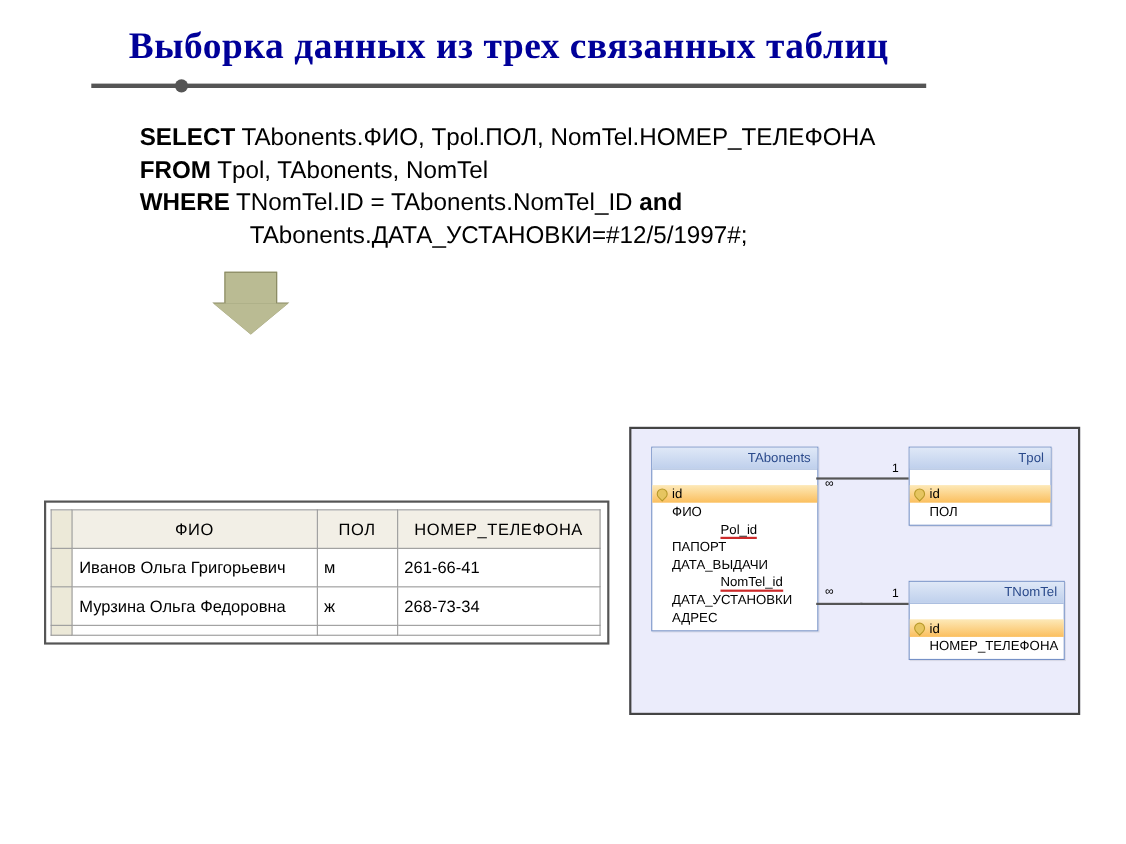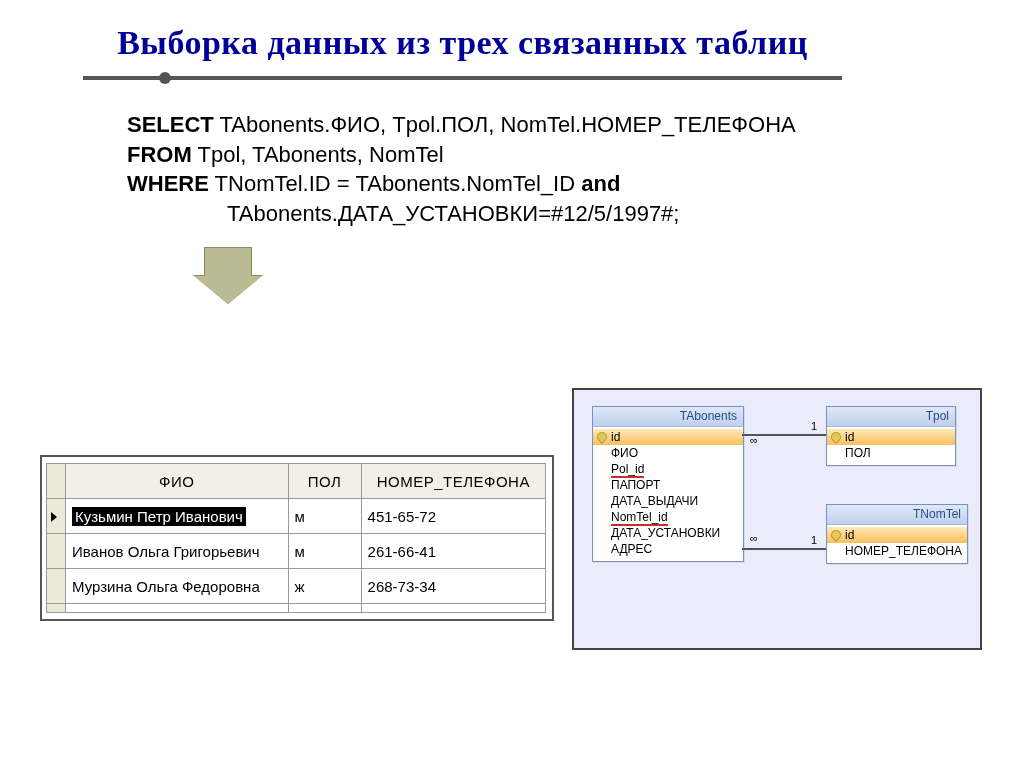--- a/index.html
+++ b/index.html
@@ -181,24 +181,26 @@
     position:absolute;
     left:4px; top:3px;
     width:8px;height:8px;
     background:#e6c560;
     border:1px solid #b89a2a;
     border-radius:50% 50% 50% 0;
     transform:rotate(-45deg);
   }
   .tablewin li.pk{
     background: linear-gradient(#fde9b8,#fbbf5e);
+    margin-top: 12px;
   }
   .underline-red{
     border-bottom:2px solid #cc2b2b;
     padding-bottom:0;
+    margin-left:44px;
   }
 
   
   .conn{
     position:absolute;
     background:#555;
   }
   .conn-label{
     position:absolute;
     font-family: Tahoma, Arial, sans-serif;
@@ -233,26 +235,20 @@
   </div>
 
   <div class="results-outer">
     <table class="results">
       <tbody>
           <tr>
         <th class="rowsel"></th>
         <th>ФИО</th>
         <th style="width:60px">ПОЛ</th>
         <th>НОМЕР_ТЕЛЕФОНА</th>
-      </tr>
-      <tr>
-        <td class="rowsel"><span class="sel-indicator"></span></td>
-        <td><span class="cell-selected">Кузьмин Петр Иванович</span></td>
-        <td>м</td>
-        <td>451-65-72</td>
       </tr>
       <tr>
         <td class="rowsel"></td>
         <td>Иванов Ольга Григорьевич</td>
         <td>м</td>
         <td>261-66-41</td>
       </tr>
       <tr>
         <td class="rowsel"></td>
         <td>Мурзина Ольга Федоровна</td>
@@ -286,21 +282,21 @@
     </div>
 
     <div class="tablewin" style="left:252px; top:16px; width:128px">
       <div class="twtitle">Tpol</div>
       <ul>
         <li class="pk">id</li>
         <li>ПОЛ</li>
       </ul>
     </div>
 
-    <div class="tablewin" style="left:252px; top:114px; width:140px">
+    <div class="tablewin" style="left:252px; top:138px; width:140px">
       <div class="twtitle">TNomTel</div>
       <ul>
         <li class="pk">id</li>
         <li>НОМЕР_ТЕЛЕФОНА</li>
       </ul>
     </div>
 
     <div class="conn" style="left:168px; top:44px; width:84px; height:2px"></div>
     <span class="conn-label" style="left:237px; top:30px">1</span>
     <span class="conn-label" style="left:176px; top:44px">∞</span>

